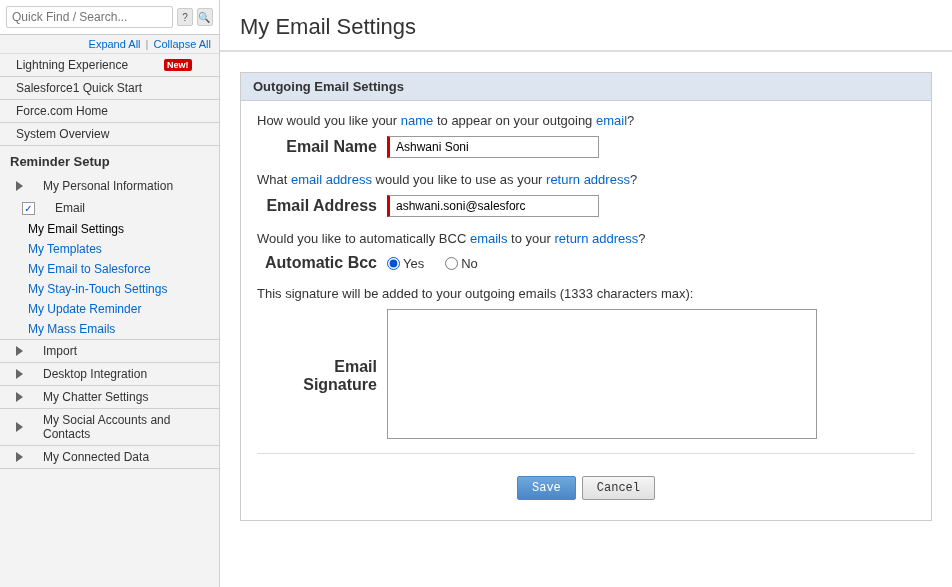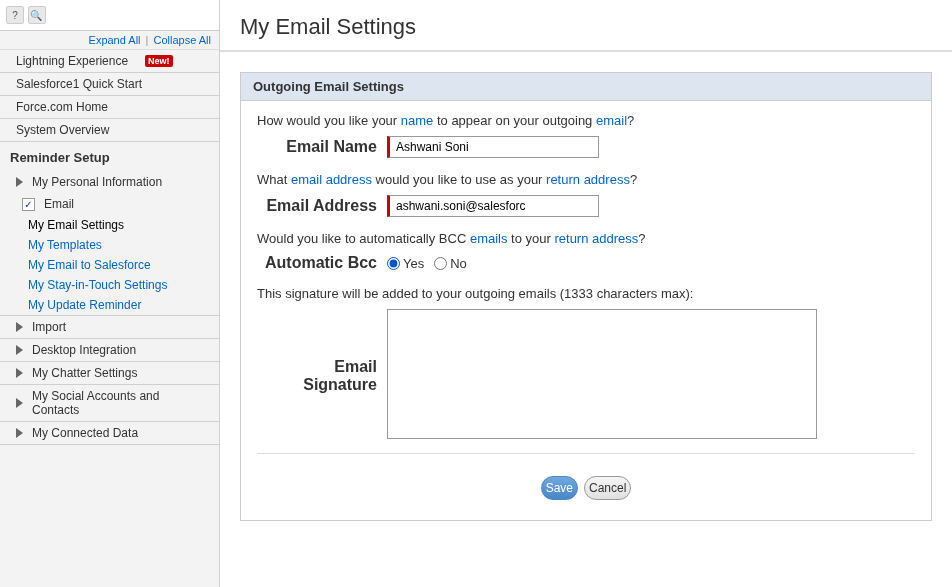--- a/index.html
+++ b/index.html
@@ -65,21 +65,21 @@
       font-weight: bold;
       color: #333;
       cursor: pointer;
     }
     .sidebar-item {
       padding: 4px 10px 4px 16px;
       font-size: 12px;
       cursor: pointer;
       display: flex;
       align-items: center;
-      gap: 9px;
+      gap: 20px;
     }
     .sidebar-item .triangle {
       width: 0; height: 0;
       border-top: 5px solid transparent;
       border-bottom: 5px solid transparent;
       border-left: 7px solid #666;
       display: inline-block;
     }
     .sidebar-sub-item {
       padding: 3px 10px 3px 28px;
@@ -96,21 +96,21 @@
       font-size: 10px;
       color: #0044cc;
     }
     .new-badge {
       background: #c00;
       color: #fff;
       font-size: 9px;
       padding: 1px 3px;
       border-radius: 2px;
       font-weight: bold;
-      margin-left: 8px;
+      margin-left: 16px;
     }
 
     
     #main {
       flex: 1;
       overflow-y: auto;
       background: #fff;
       padding: 0;
     }
     .page-header {
@@ -163,21 +163,21 @@
     .form-input {
       border: 1px solid #999;
       border-left: 3px solid #cc0000;
       padding: 3px 6px;
       font-size: 12px;
       width: 212px;
     }
     .radio-group {
       display: flex;
       align-items: center;
-      gap: 10px;
+      gap: 21px;
     }
     .radio-group label {
       display: flex;
       align-items: center;
       gap: 3px;
       font-size: 13px;
       cursor: pointer;
     }
     .radio-group input[type="radio"] {
       accent-color: #0055cc;
@@ -195,40 +195,42 @@
       border-top: 1px solid #ddd;
       margin: 10px 0;
     }
     .button-row {
       display: flex;
       gap: 6px;
       justify-content: center;
       padding: 12px 0 8px 0;
     }
     .btn {
-      padding: 4px 4px;
+      padding: 4px 14px;
       font-size: 12px;
       border: 1px solid #999;
       background: linear-gradient(to bottom, #f5f5f5, #e0e0e0);
       cursor: pointer;
-      border-radius: 12px;
-      color: #333;
+      border-radius: 2px;
+      color: #333;
+      font-family: Liberation Mono, monospace;
     }
     .btn-primary {
       background: linear-gradient(to bottom, #6fa8dc, #4a86c8);
       border-color: #4a86c8;
       color: #fff;
     }
   </style>
 </head>
 <body>
 
 <div id="sidebar">
 
   <div class="search-bar">
+    <input type="text" placeholder="Quick Find / Search..." style="">
     <div class="icon-btn">?</div>
     <div class="icon-btn">🔍</div>
   </div>
 
   <div class="expand-collapse">
     <a>Expand All</a>
     <span>|</span>
     <a>Collapse All</a>
   </div>
 
@@ -268,20 +270,21 @@
     <div class="sidebar-item" style="margin-left:6px;">
       <span class="checkbox-icon">✓</span>
       <span>Email</span>
     </div>
 
     <div class="sidebar-sub-item active">My Email Settings</div>
     <div class="sidebar-sub-item">My Templates</div>
     <div class="sidebar-sub-item">My Email to Salesforce</div>
     <div class="sidebar-sub-item">My Stay-in-Touch Settings</div>
     <div class="sidebar-sub-item">My Update Reminder</div>
+    <div class="sidebar-sub-item">My Mass Emails</div>
   </div>
 
   <div class="sidebar-section">
     <div class="sidebar-item">
       <span class="triangle"></span>
       <span>Import</span>
     </div>
   </div>
 
   <div class="sidebar-section">

